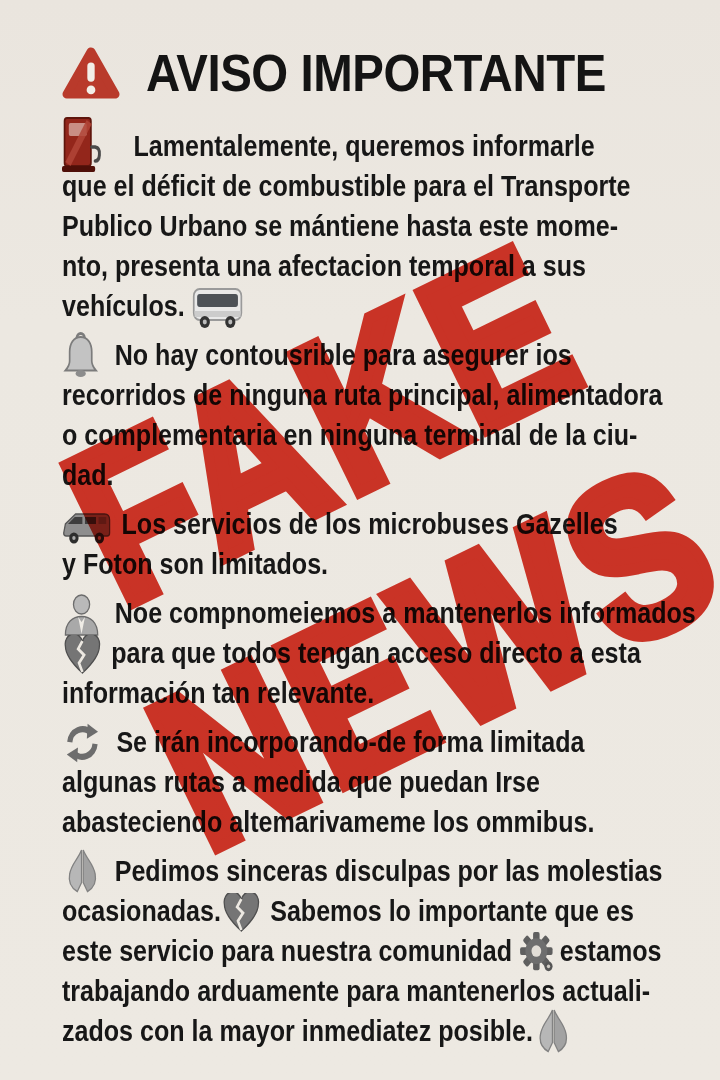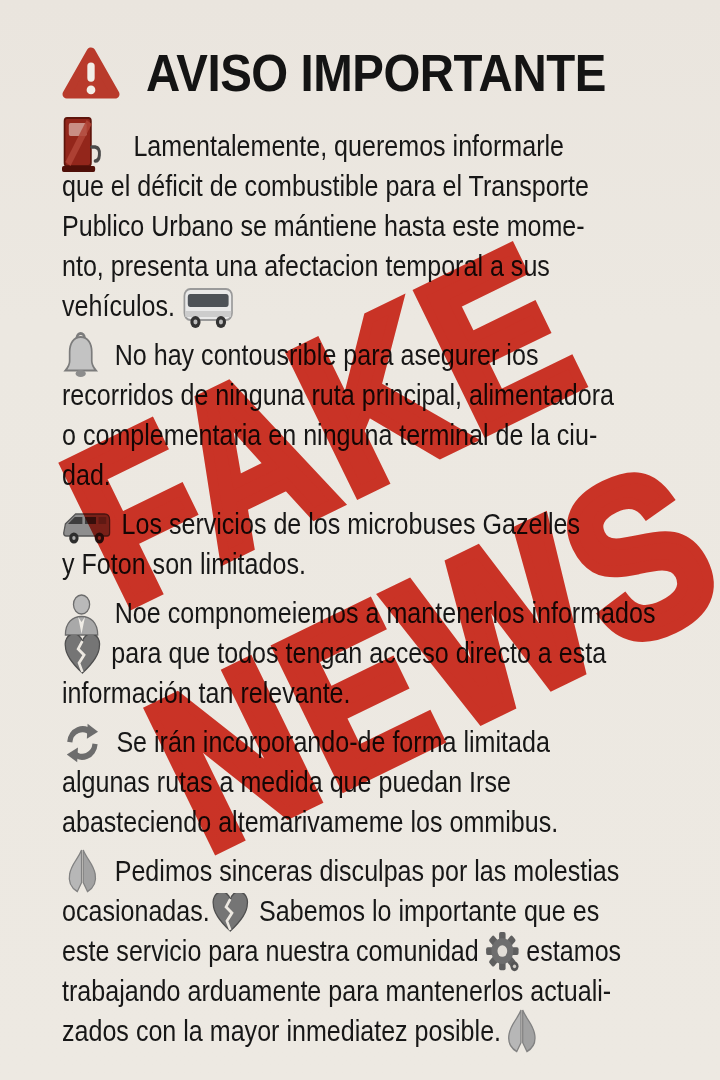--- a/index.html
+++ b/index.html
@@ -40,21 +40,21 @@
     letter-spacing: -0.5px;
     white-space: nowrap;
     transform: scaleX(0.93);
     transform-origin: 0 50%;
     color: #141414;
   }
   .para {
     margin: 0 0 9px 0;
     font-size: 29.5px;
     line-height: 40px;
-    font-weight: 400;
+    font-weight: 700;
   }
   .line {
     display: block;
     white-space: nowrap;
     transform: scaleX(0.85);
     transform-origin: 0 50%;
   }
   
   .icon-holder {
     display: inline-block;

